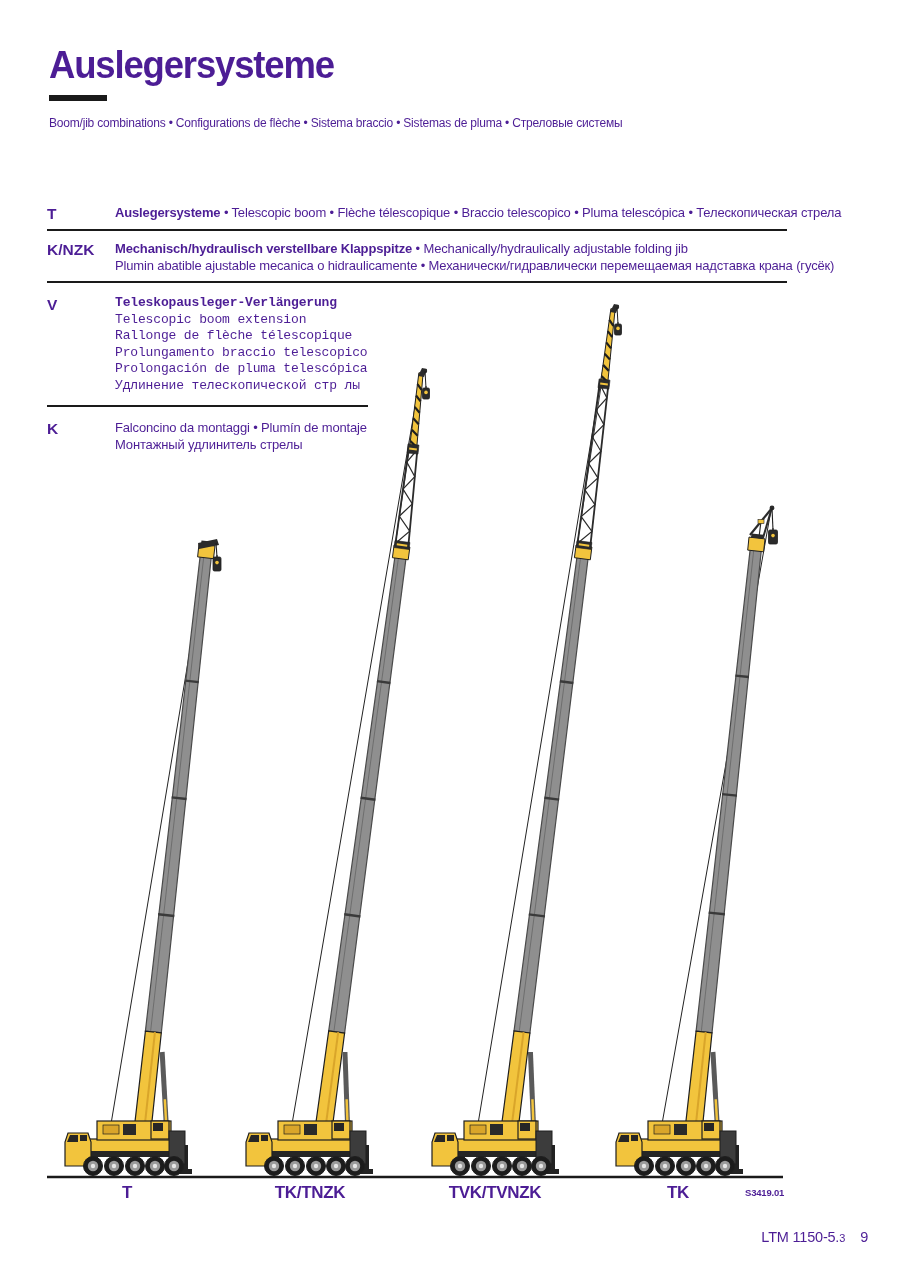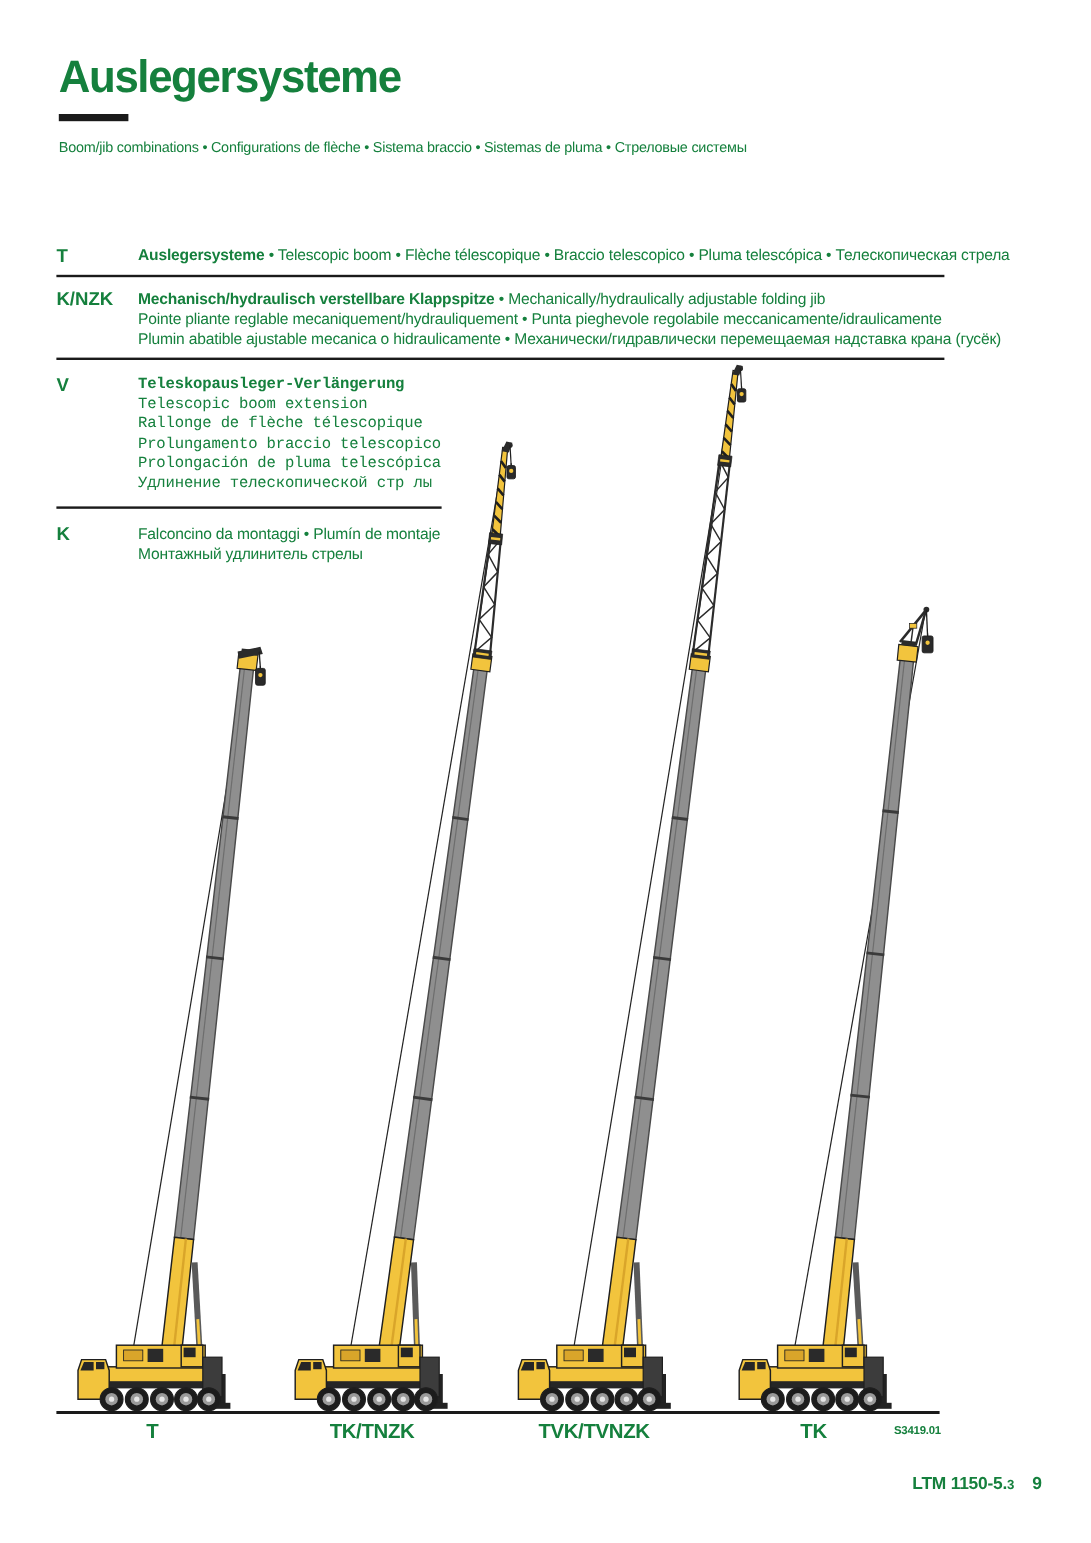--- a/index.html
+++ b/index.html
@@ -1,18 +1,18 @@
 <!DOCTYPE html>
 <html><head>
 <meta charset="utf-8">
 <style>
   html,body{margin:0;padding:0;background:#ffffff;}
   .page{
     position:relative;width:909px;height:1286px;background:#ffffff;
-    font-family:"Liberation Sans",sans-serif;color:#15803d;overflow:hidden;
+    font-family:"Liberation Sans",sans-serif;color:#4c1d95;overflow:hidden;
   }
   .title{
     position:absolute;left:49px;top:44px;font-size:38px;font-weight:bold;
     letter-spacing:-1.2px;transform:scaleX(.96);transform-origin:left;
   }
   .title-underline{position:absolute;left:49px;top:95px;width:58px;height:6px;background:#1a1a1a;}
   .subtitle{position:absolute;left:49px;top:116px;font-size:12px;letter-spacing:-0.2px;}
   .legend{position:absolute;left:47px;top:204px;width:740px;}
   .legend-row{display:flex;align-items:flex-start;}
   .legend-label{width:68px;flex:none;font-weight:bold;font-size:15.5px;padding-top:1px;}
@@ -24,21 +24,21 @@
   .rule.r3{margin-top:11px;margin-bottom:12px;width:321px;}
   .row-v .legend-text{line-height:16.5px;font-family:Liberation Mono, monospace;}
   svg.diagram{position:absolute;left:0;top:0;width:909px;height:1286px;pointer-events:none;}
   .crane-label{
     position:absolute;top:1183px;transform:translateX(-50%);
     font-size:17px;font-weight:bold;letter-spacing:-0.3px;
   }
   .drawing-code{position:absolute;left:745px;top:1187px;font-size:9.5px;font-weight:600;letter-spacing:-0.2px;text-align:right;}
   .footer{
     position:absolute;right:41px;top:1229px;display:flex;gap:15px;align-items:baseline;
-    font-weight:bold;font-size:14.5px;letter-spacing:-0.2px;justify-content:flex-end;
+    font-weight:normal;font-size:14.5px;letter-spacing:-0.2px;justify-content:flex-end;
   }
   .footer .sub{font-size:11px;}
 </style>
 </head>
 <body>
 
 <div class="page">
 
   <div class="title">Auslegersysteme</div>
   <div class="title-underline"></div>
@@ -283,21 +283,20 @@
       <div class="legend-text">
         <div class="ln"><b>Auslegersysteme</b><span> • Telescopic boom • Flèche télescopique • Braccio telescopico • Pluma telescópica • Телескопическая стрела</span></div>
       </div>
     </div>
     <hr class="rule r1">
 
     <div class="legend-row">
       <div class="legend-label">K/NZK</div>
       <div class="legend-text">
         <div class="ln"><b>Mechanisch/hydraulisch verstellbare Klappspitze</b><span> • Mechanically/hydraulically adjustable folding jib</span></div>
-        <div class="ln"><span>Pointe pliante reglable mecaniquement/hydrauliquement • Punta pieghevole regolabile meccanicamente/idraulicamente</span></div>
         <div class="ln"><span>Plumin abatible ajustable mecanica o hidraulicamente • Механически/гидравлически перемещаемая надставка крана (гусёк)</span></div>
       </div>
     </div>
     <hr class="rule r2">
 
     <div class="legend-row row-v">
       <div class="legend-label">V</div>
       <div class="legend-text">
         <div class="ln"><b>Teleskopausleger-Verlängerung</b></div>
         <div class="ln"><span>Telescopic boom extension</span></div>

